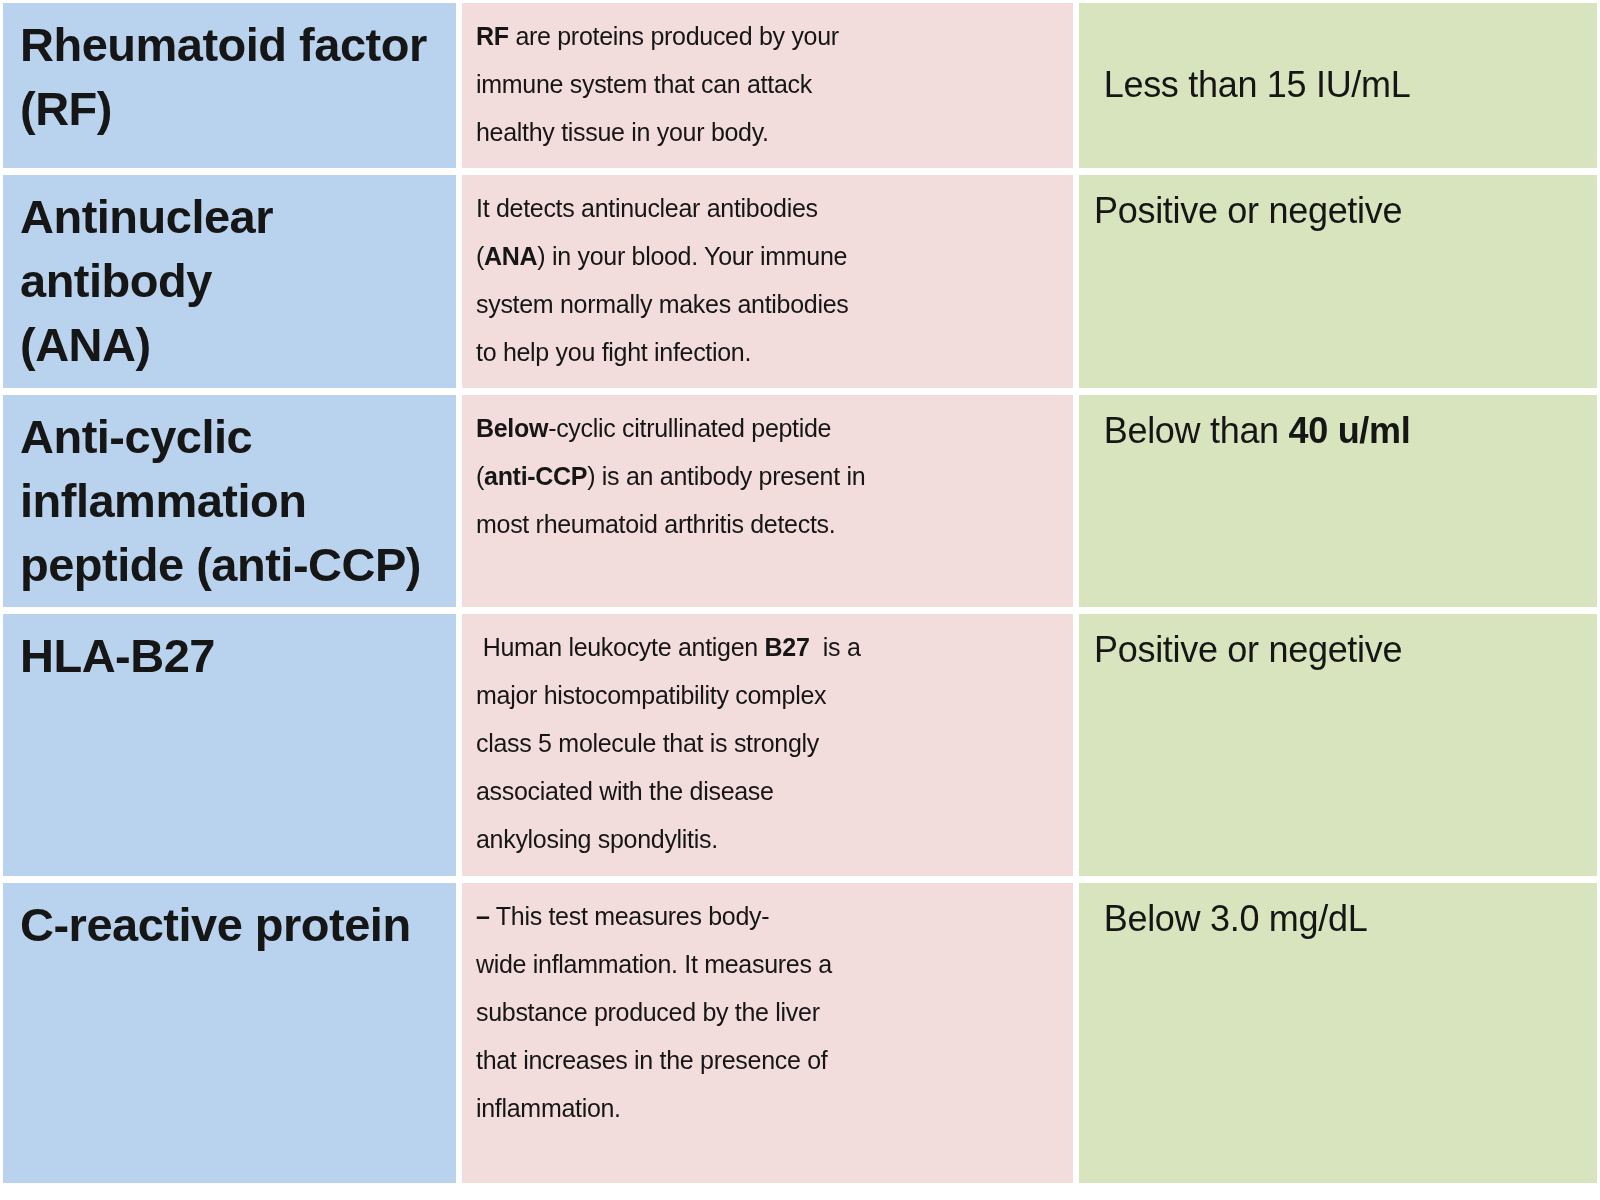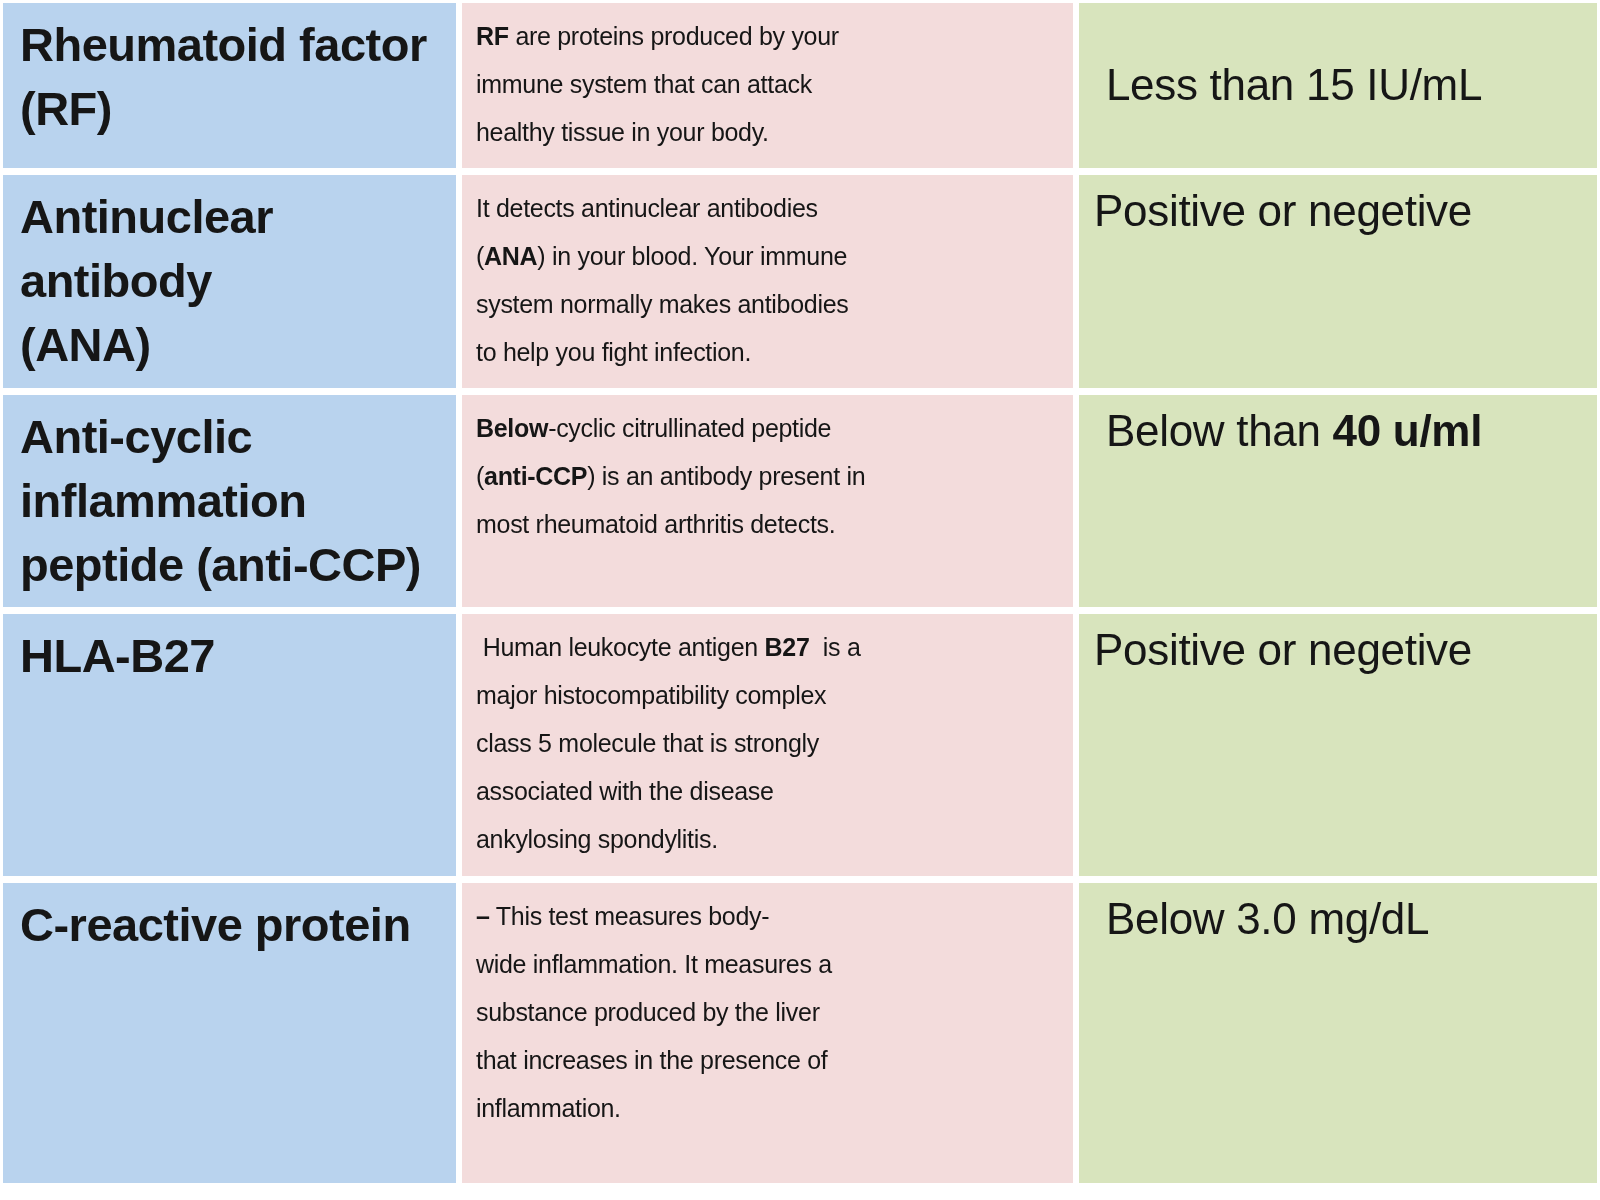--- a/index.html
+++ b/index.html
@@ -102,21 +102,21 @@
   .cell-desc {
     background: var(--desc-pink);
     font-size: 25px;
     letter-spacing: -0.3px;
     line-height: 48px;
     padding: 9px 8px 12px 14px;
     white-space: pre-wrap;
   }
   .cell-normal {
     background: var(--normal-green);
-    font-size: 44px;
+    font-size: 36px;
     letter-spacing: -0.3px;
     line-height: 48px;
     padding: 12px 8px 3px 15px;
     white-space: pre-wrap;
   }
   
   .row:first-child .cell-normal { padding-top: 58px; }
   b { font-weight: bold; }
 </style>
 </head>

